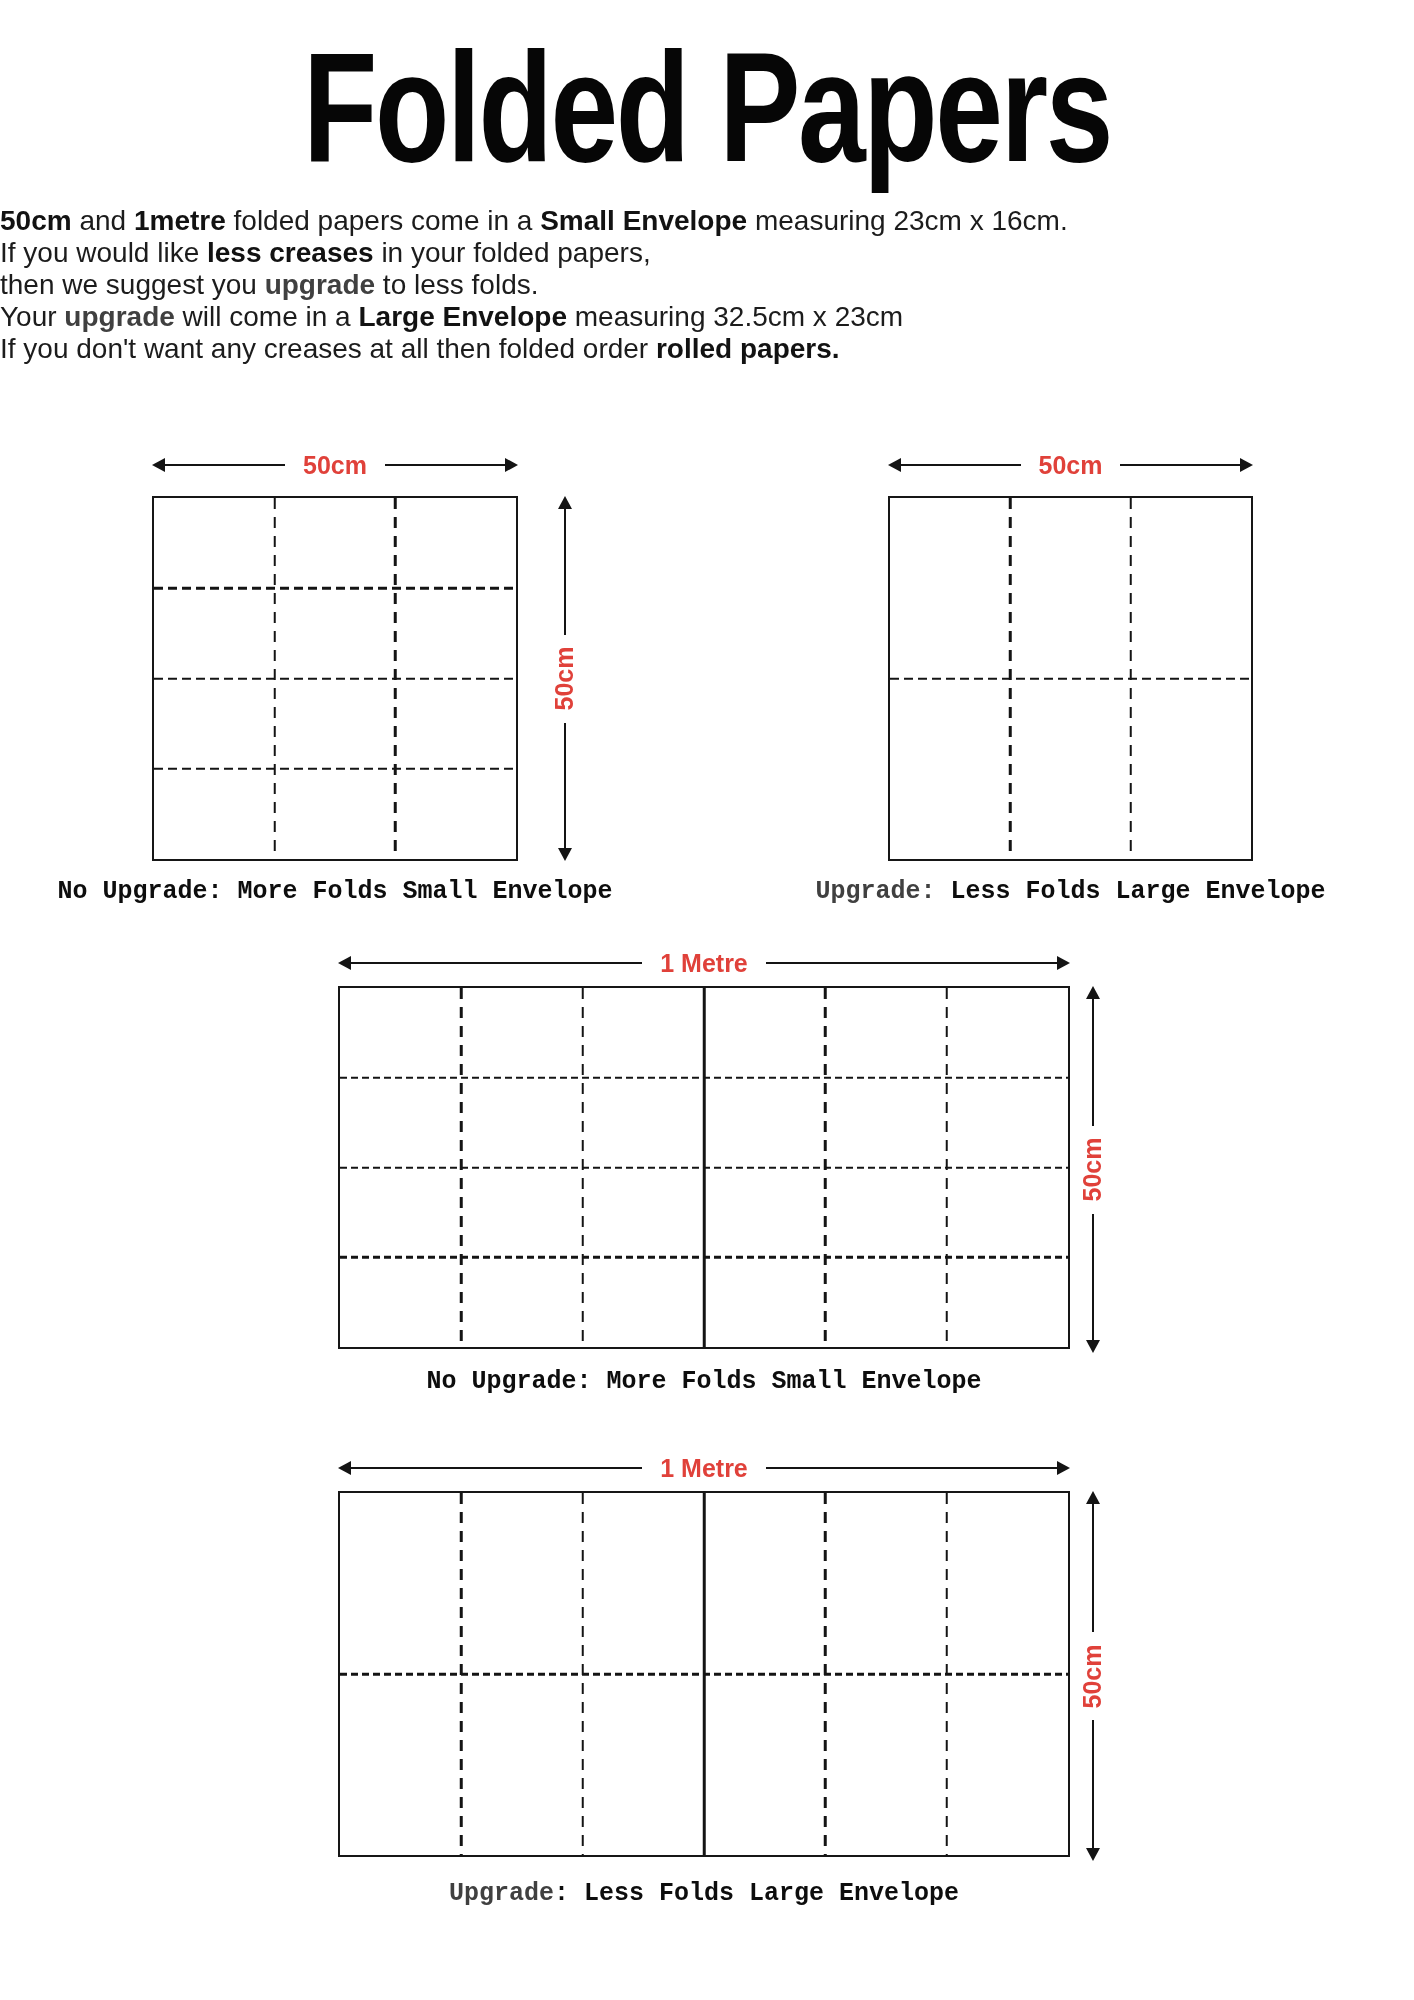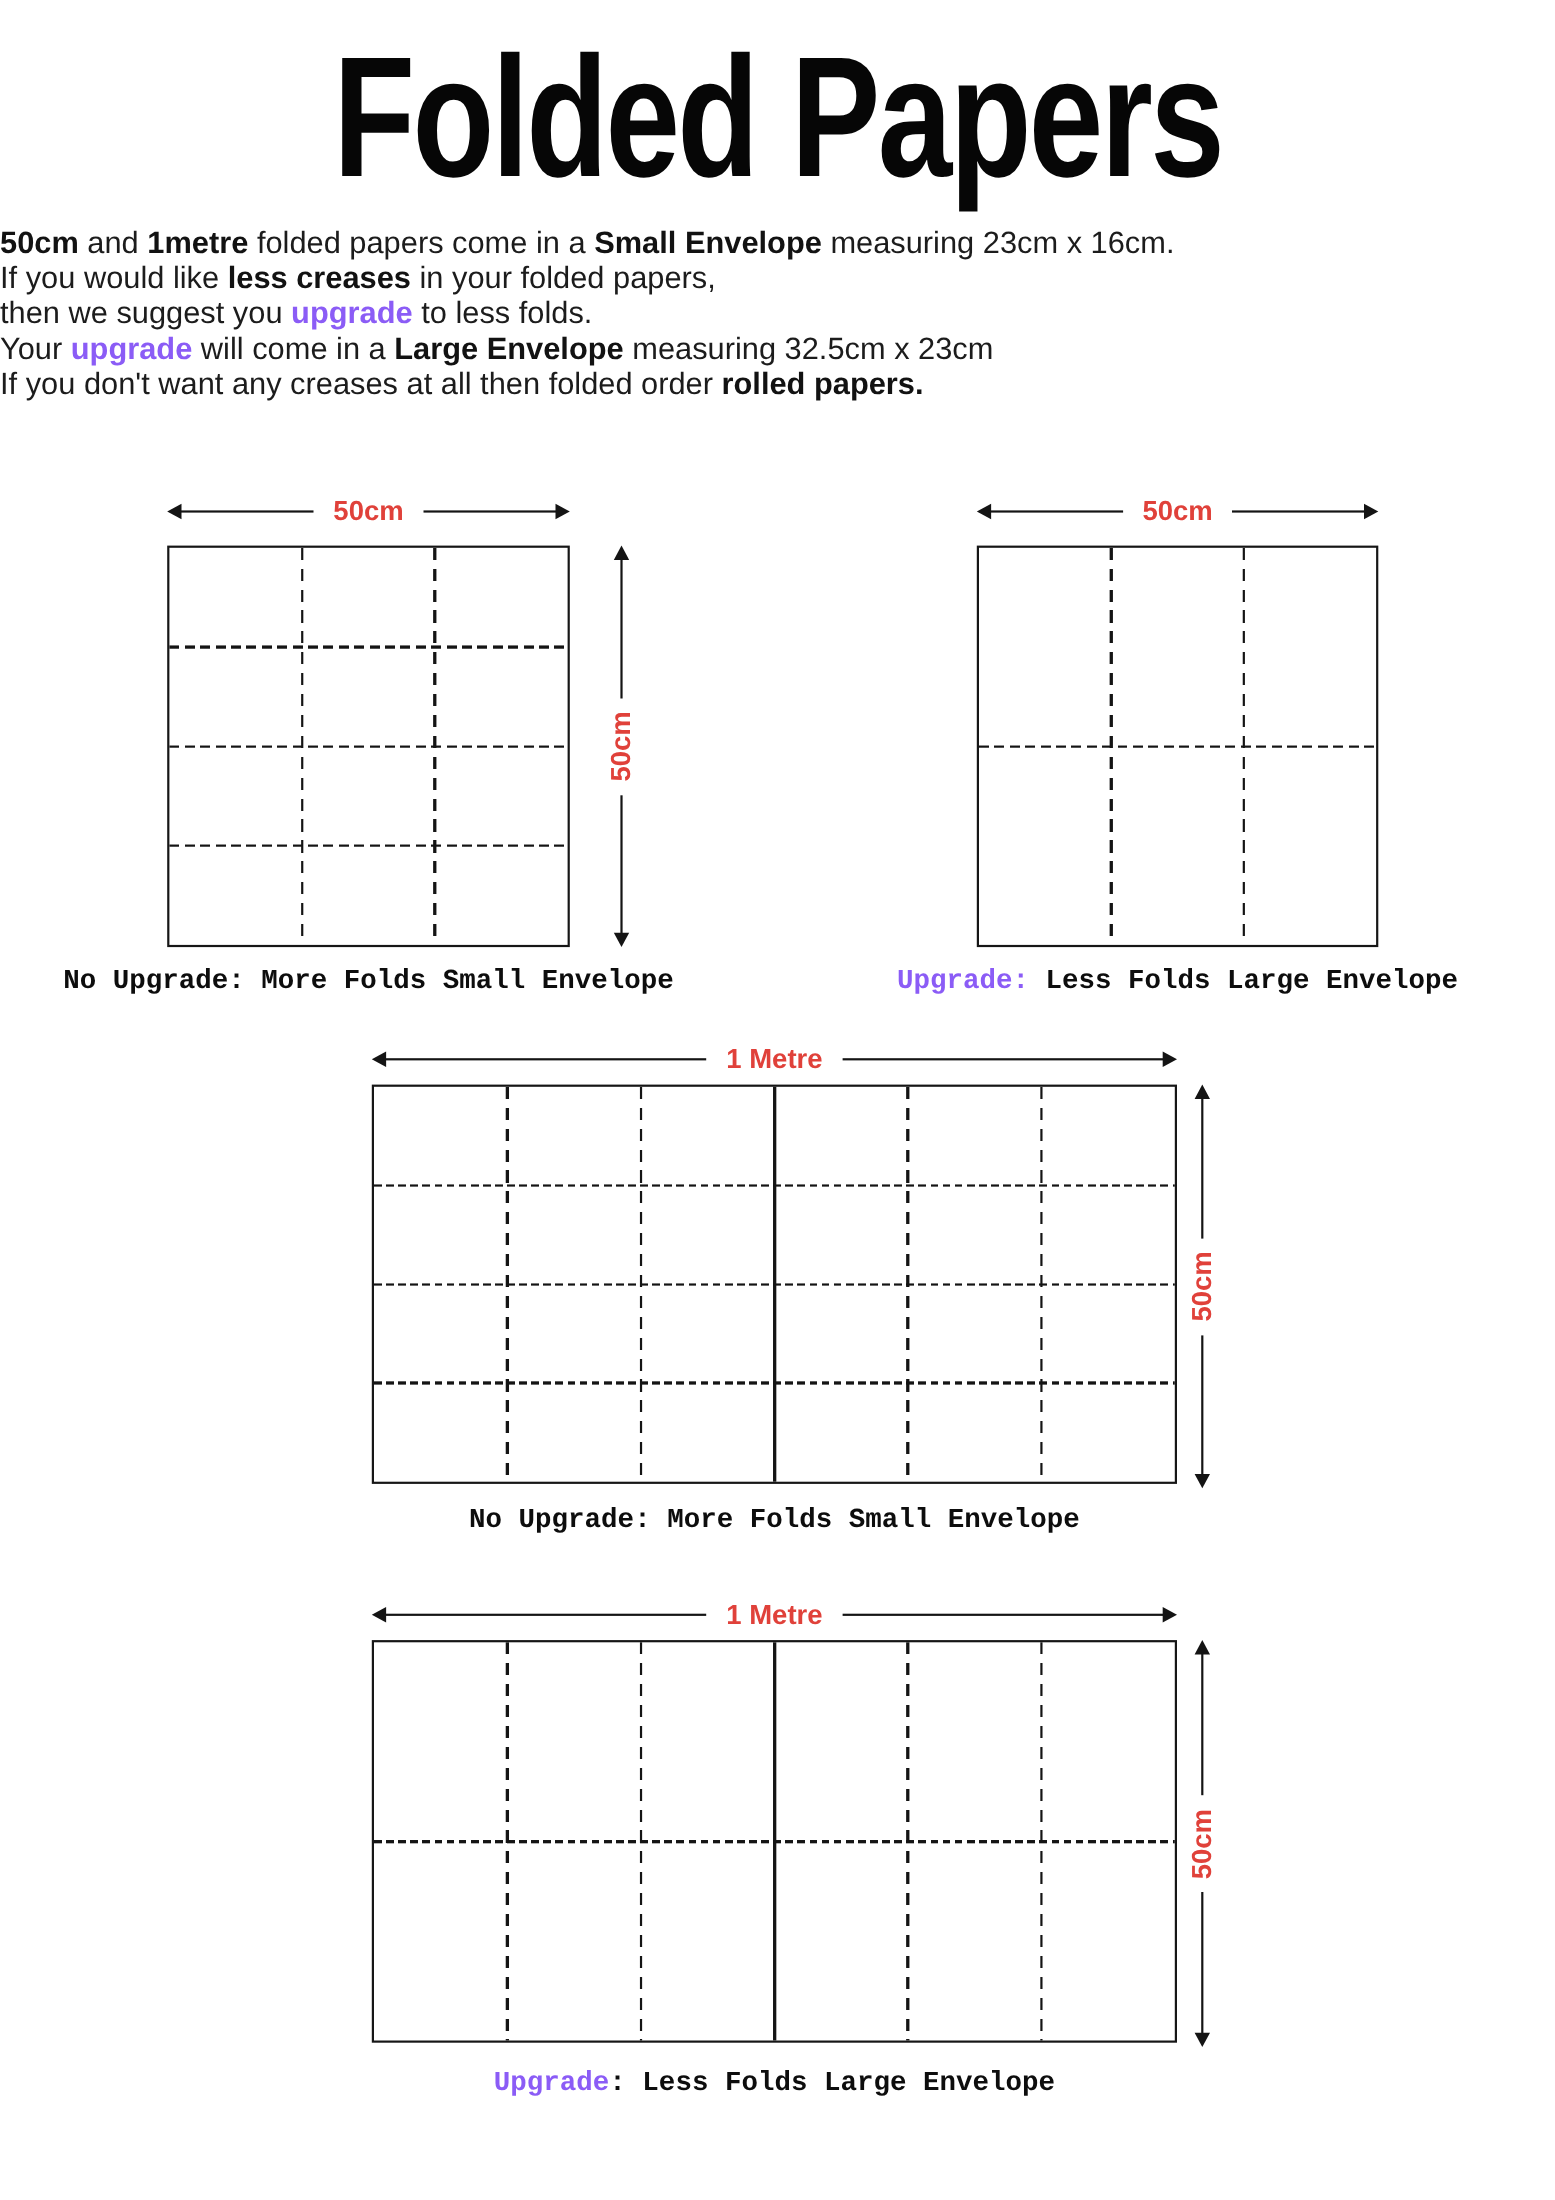--- a/index.html
+++ b/index.html
@@ -15,21 +15,21 @@
     font-size:156px; line-height:1.12; font-weight:800; letter-spacing:-3px;
     color:#060606; transform:scaleX(0.78); transform-origin:center top;
     white-space:nowrap;
   }
   .intro{ margin-top:10px; }
   .intro p{
     text-align:left; font-size:28px; line-height:32px; color:#1c1c1c;
     font-weight:400;
   }
   .b{ font-weight:700; color:#121212; }
-  .r{ color:#8b5cf6; }
+  .r{ color:#404040; }
   
   .diagram{ position:absolute; display:flex; flex-direction:column; }
   .g1{ left:152px; top:438px; width:366px; }
   .g2{ left:888px; top:438px; width:365px; }
   .g3{ left:338px; top:936px; width:732px; }
   .g4{ left:338px; top:1441px; width:732px; }
 
   
   .dim-h{ display:flex; align-items:center; height:22px; width:100%; }
   .seg{ flex:1; height:2.5px; background:#141414; }

